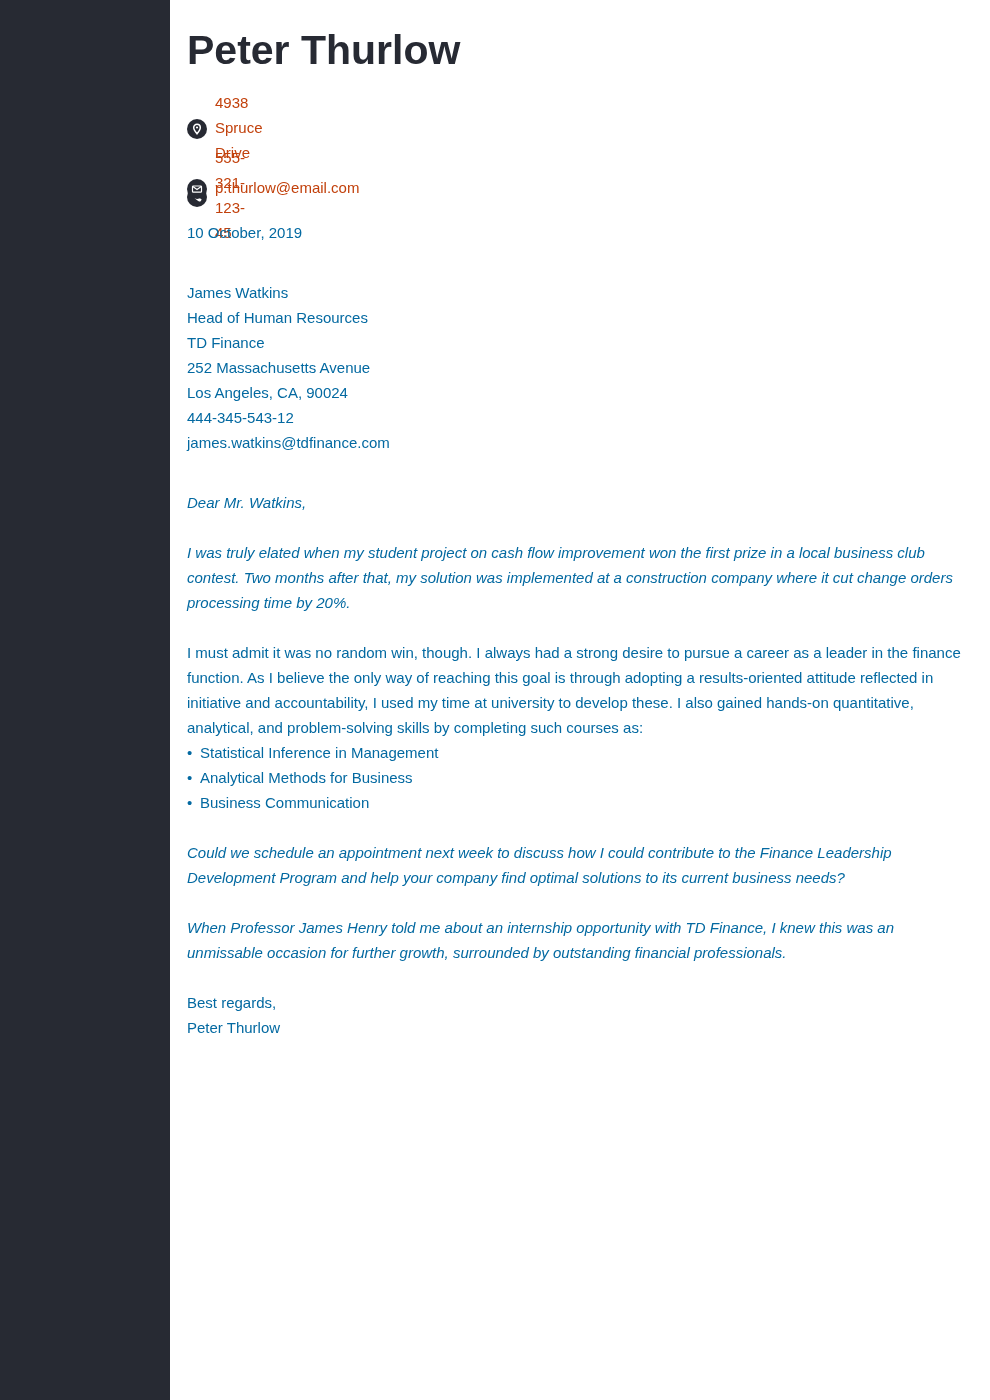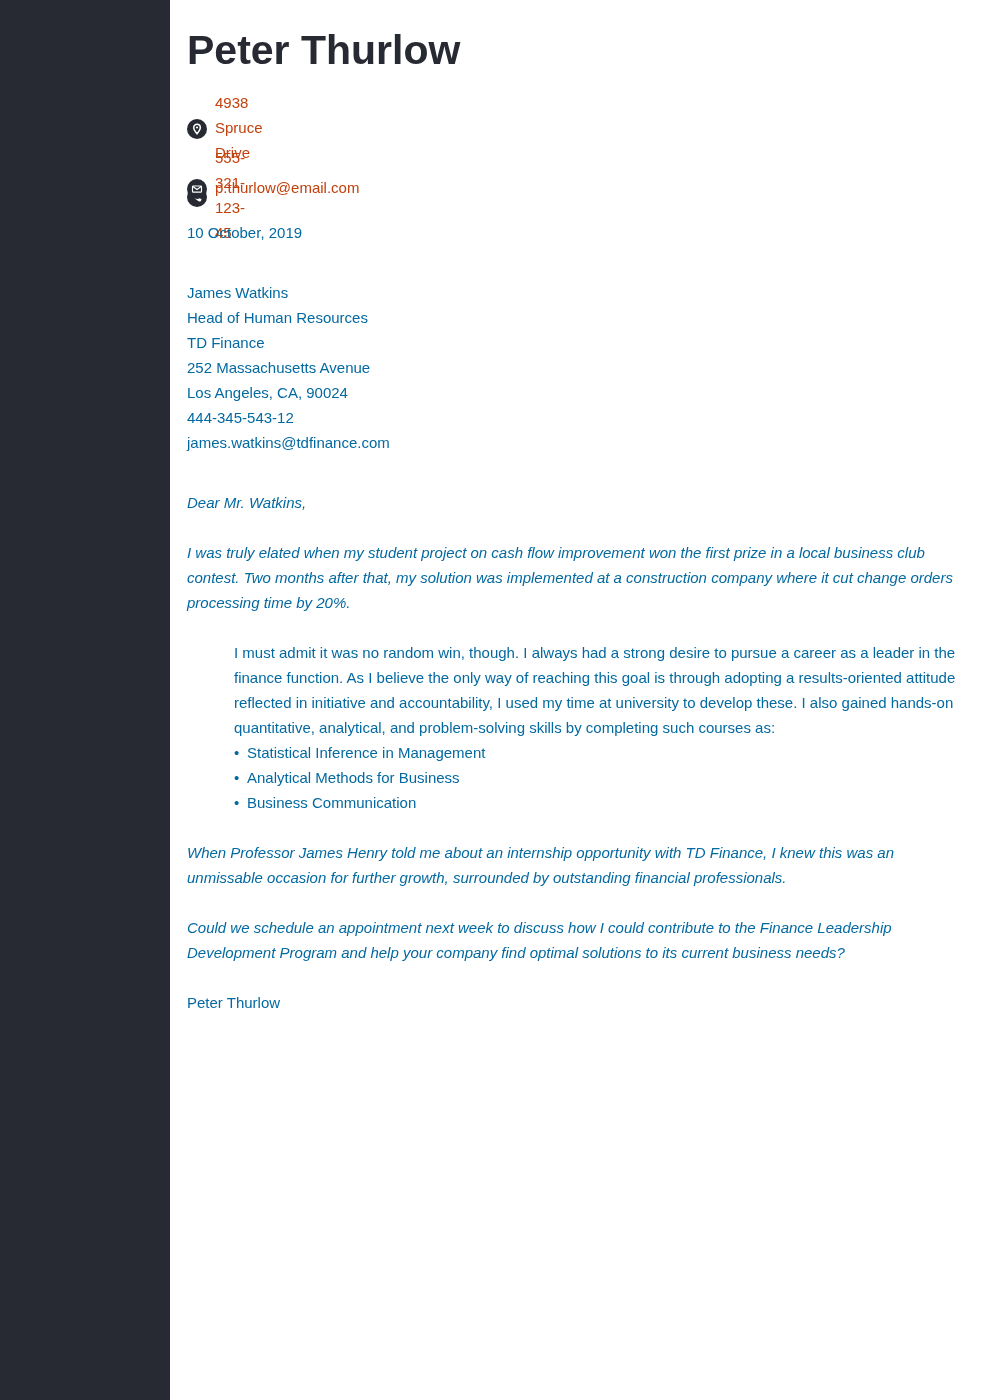--- a/index.html
+++ b/index.html
@@ -17,21 +17,21 @@
     .row-phone { position: absolute; top: 55px; left: 0; }
     .row-email { position: absolute; top: 85px; left: 0; }
     .text { font-size: 15px; line-height: 25px; color: #0369a1; }
     .date { position: absolute; top: 220px; left: 0; }
     .recipient { position: absolute; top: 280px; left: 0; }
     .body { position: absolute; top: 490px; left: 0; width: 780px; }
     .body p { margin-bottom: 25px; font-style: italic; }
     .courses { list-style: none; margin-top: 0; }
     .courses li { display: flex; }
     .courses li .bullet { width: 13px; flex: 0 0 13px; }
-    .para-with-list { margin-bottom: 25px; margin-left: 47px; }
+    .para-with-list { margin-bottom: 25px; }
     .closing div { line-height: 25px; }
   </style>
 </head>
 <body>
 
 <div class="sidebar"></div>
 
 <div class="page">
 
   <h1 class="name">Peter Thurlow</h1>
@@ -96,20 +96,21 @@
         <li>
             <span class="bullet">•</span>
             <span>Analytical Methods for Business</span>
           </li>
         <li>
             <span class="bullet">•</span>
             <span>Business Communication</span>
           </li>
       </ul>
     </div>
+    <p>Could we schedule an appointment next week to discuss how I could contribute to the Finance Leadership Development Program and help your company find optimal solutions to its current business needs?</p>
     <p>When Professor James Henry told me about an internship opportunity with TD Finance, I knew this was an unmissable occasion for further growth, surrounded by outstanding financial professionals.</p>
-    <p>Could we schedule an appointment next week to discuss how I could contribute to the Finance Leadership Development Program and help your company find optimal solutions to its current business needs?</p>
     <div class="closing">
+      <div>Best regards,</div>
       <div>Peter Thurlow</div>
     </div>
   </div>
 
 </div>
 
 </body></html>

